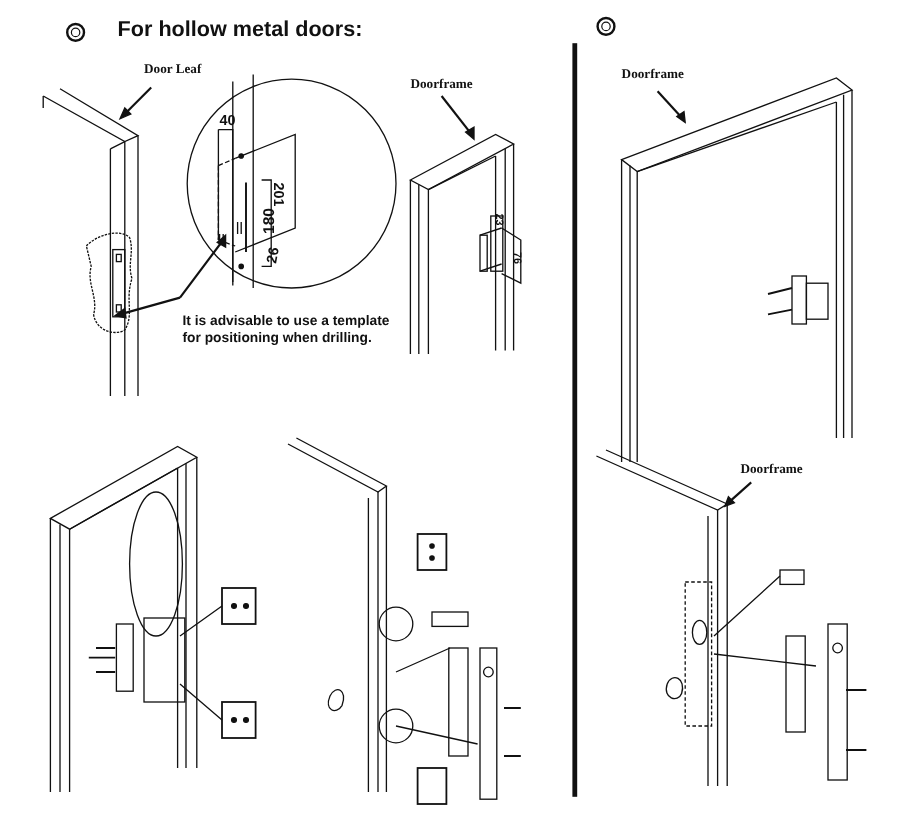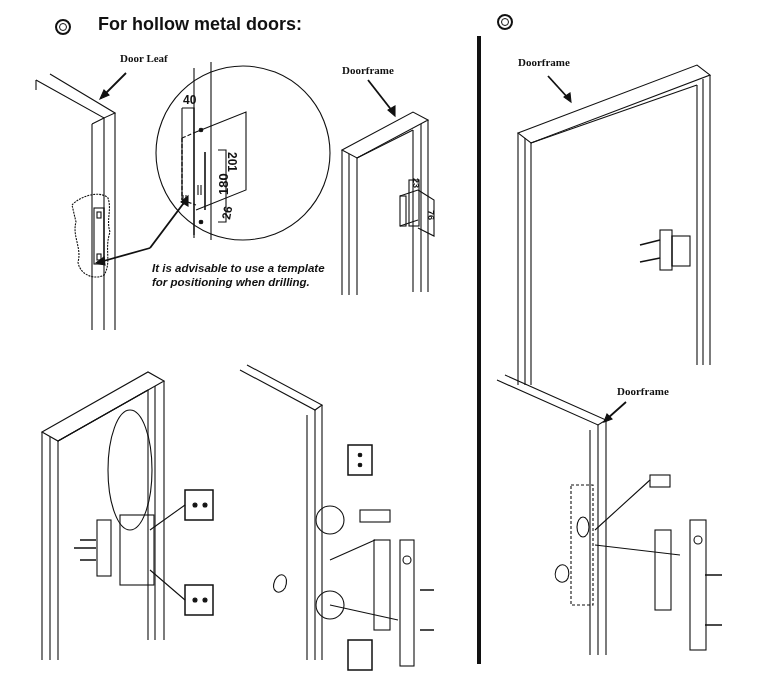--- a/index.html
+++ b/index.html
@@ -1,21 +1,21 @@
 <!DOCTYPE html>
 <html><head>
 <meta charset="utf-8">
 <style>
   html, body { margin:0; padding:0; background:#ffffff; }
   body { width:764px; height:678px; position:relative; overflow:hidden; font-family:"Liberation Sans", sans-serif; }
   .heading { position:absolute; font-weight:bold; font-size:18px; color:#111; display:flex; align-items:flex-end; gap:27px; }
   .bullet { width:16px; height:16px; border:2px solid #111; border-radius:50%; position:relative; box-sizing:border-box; }
   .bullet::after { content:""; position:absolute; left:2px; top:2px; width:8px; height:8px; border:1.5px solid #111; border-radius:50%; box-sizing:border-box; }
   .label { position:absolute; font-weight:bold; font-size:11px; color:#111;font-family:Liberation Serif, serif; }
-  .note { position:absolute; font-weight:bold; font-size:11.5px; line-height:14px; color:#111; width:180px;font-style:italic; }
+  .note { position:absolute; font-weight:bold; font-size:11.5px; line-height:14px; color:#111; width:180px; }
   svg { position:absolute; left:0; top:0; }
   .dim { font-weight:bold; font-family:"Liberation Sans", sans-serif; fill:#111; }
 </style>
 </head>
 <body>
 
 <div class="heading" style="left:55px; top:14px;">
   <span class="bullet"></span>
   <span>For hollow metal doors:</span>
 </div>

